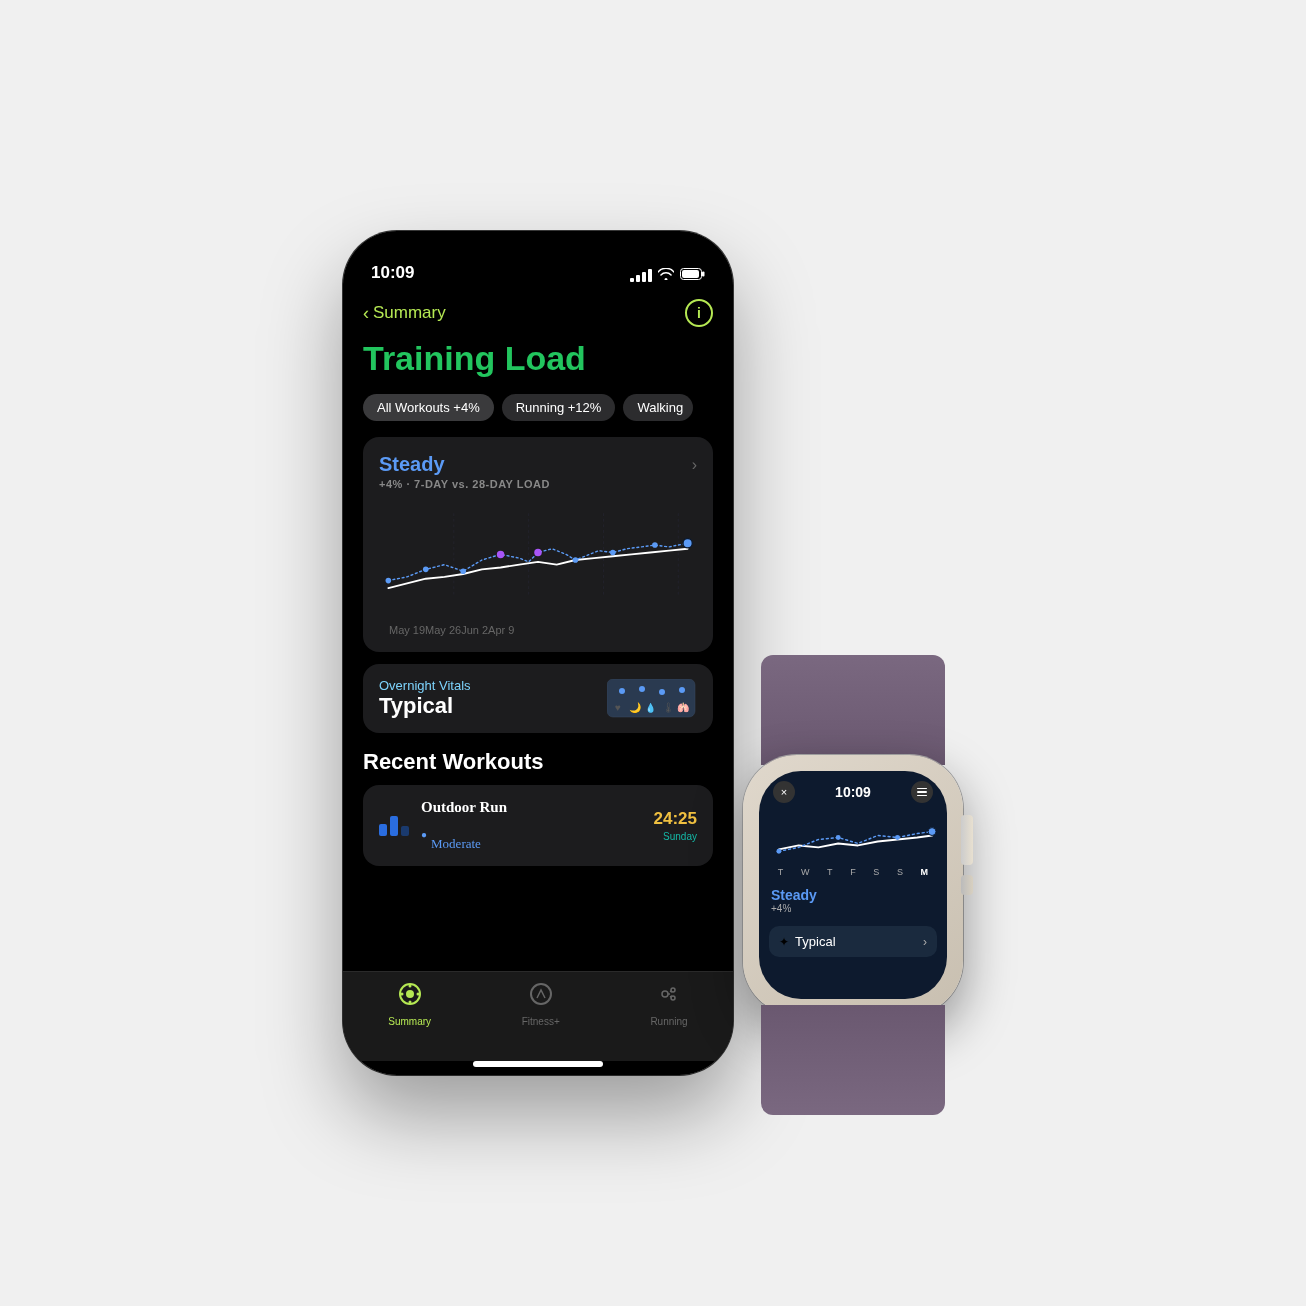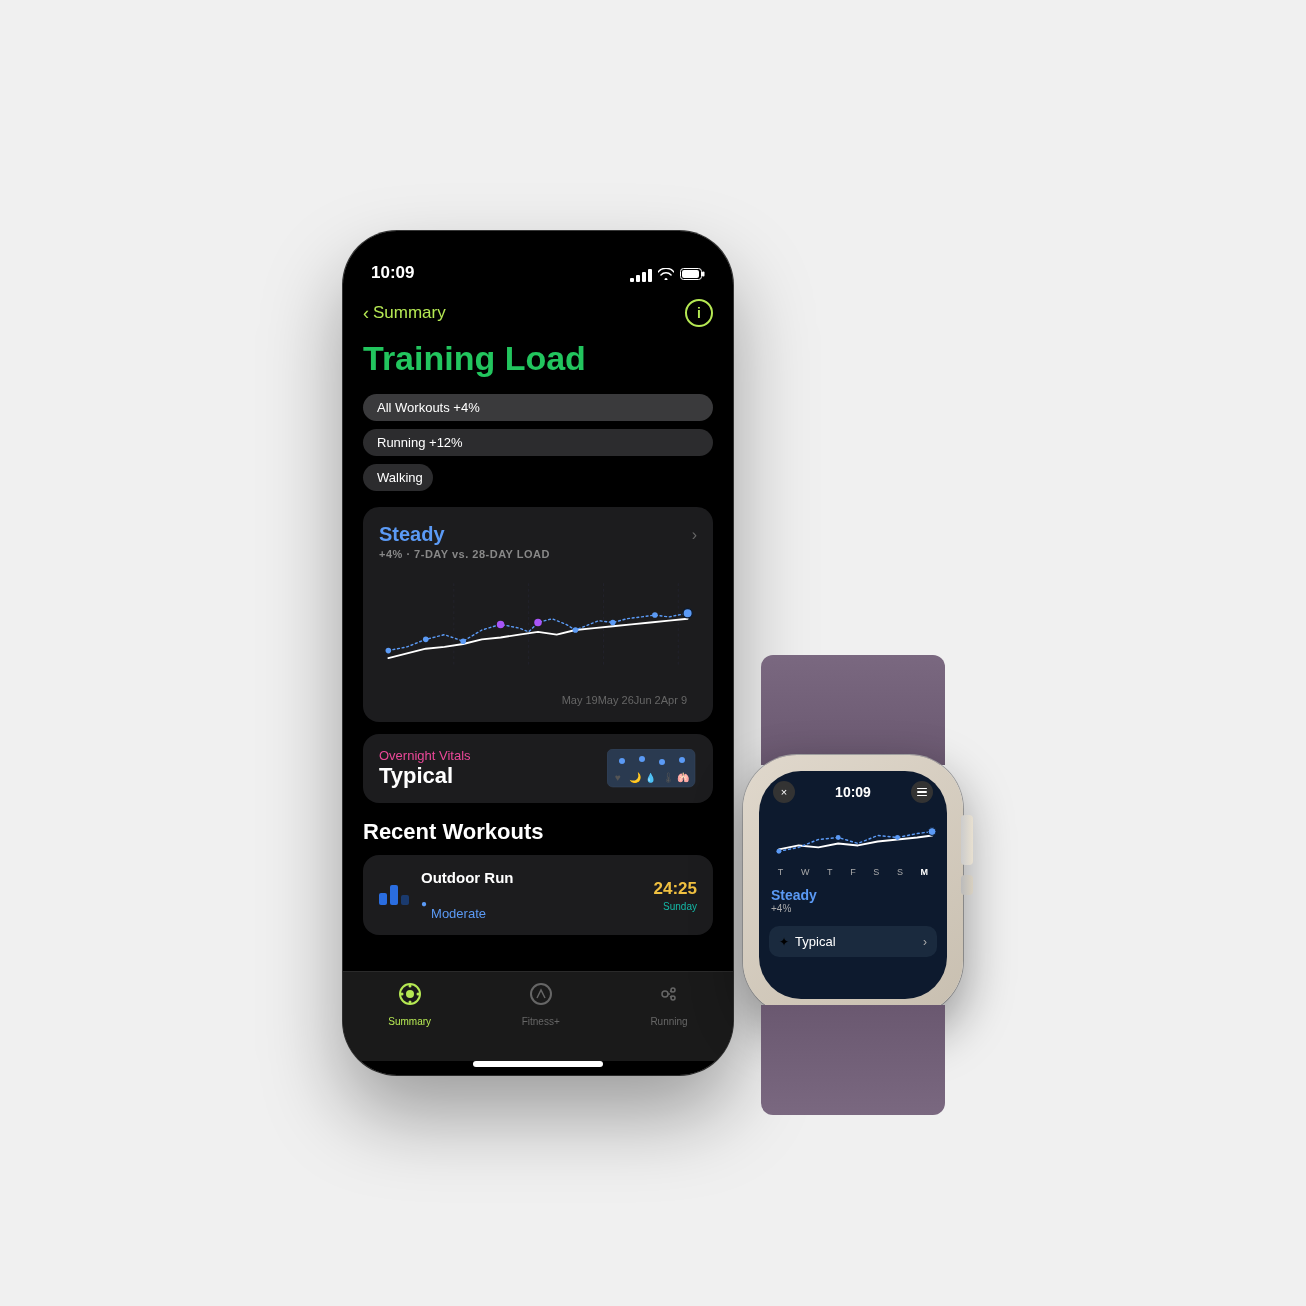--- a/index.html
+++ b/index.html
@@ -127,21 +127,20 @@
       font-size: 34px;
       font-weight: 700;
       margin-bottom: 16px;
     }
 
     
     .segment-row {
       display: flex;
       gap: 8px;
       margin-bottom: 16px;
-      flex-direction: column;
     }
     .segment-pill {
       background: #2c2c2e;
       border-radius: 20px;
       padding: 6px 14px;
       color: #fff;
       font-size: 13px;
       font-weight: 500;
       white-space: nowrap;
     }
@@ -191,41 +190,41 @@
       height: 120px;
       position: relative;
       margin-bottom: 4px;
     }
     .chart-svg {
       width: 100%;
       height: 100%;
     }
     .chart-labels {
       display: flex;
-      justify-content: flex-end;
+      justify-content: flex-start;
       padding: 0 10px;
     }
     .chart-label {
       color: #666;
       font-size: 11px;
     }
 
     
     .vitals-card {
       background: #1c1c1e;
       border-radius: 16px;
       padding: 14px 16px;
       display: flex;
       align-items: center;
       justify-content: space-between;
       margin-bottom: 16px;
     }
     .vitals-left {}
     .vitals-subtitle {
-      color: #ec4899;
+      color: #7dd3fc;
       font-size: 13px;
     }
     .vitals-title {
       color: #fff;
       font-size: 22px;
       font-weight: 600;
     }
     .vitals-icons {
       display: flex;
       flex-direction: column;
@@ -253,20 +252,21 @@
       gap: 3px;
       align-items: flex-end;
     }
     .bar {
       width: 8px;
       background: #2a6de0;
       border-radius: 2px;
     }
     .workout-info {
       flex: 1;
+      font-family: Liberation Serif, serif;
     }
     .workout-name {
       color: #fff;
       font-size: 15px;
       font-weight: 600;
     }
     .workout-intensity {
       color: #5b9af5;
       font-size: 13px;
       margin-top: 20px;

